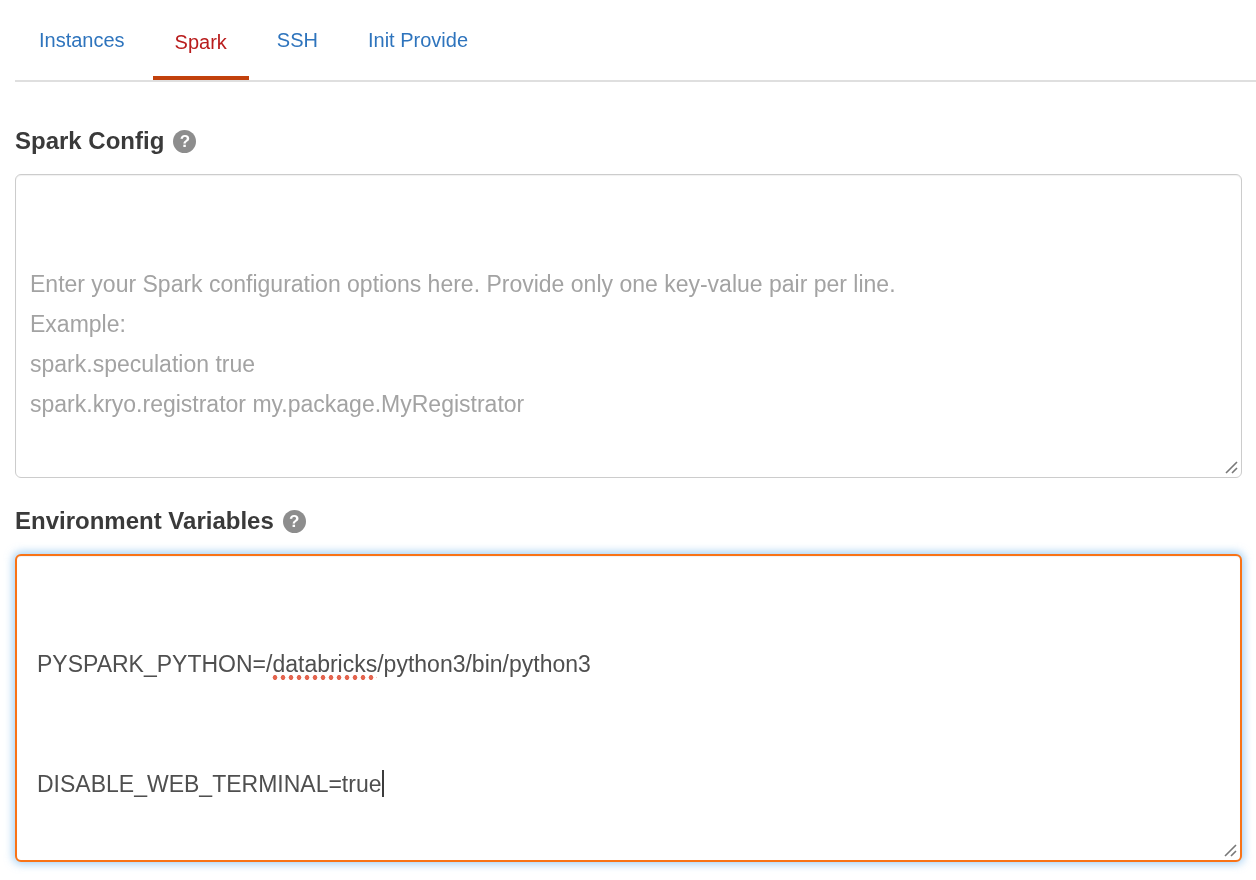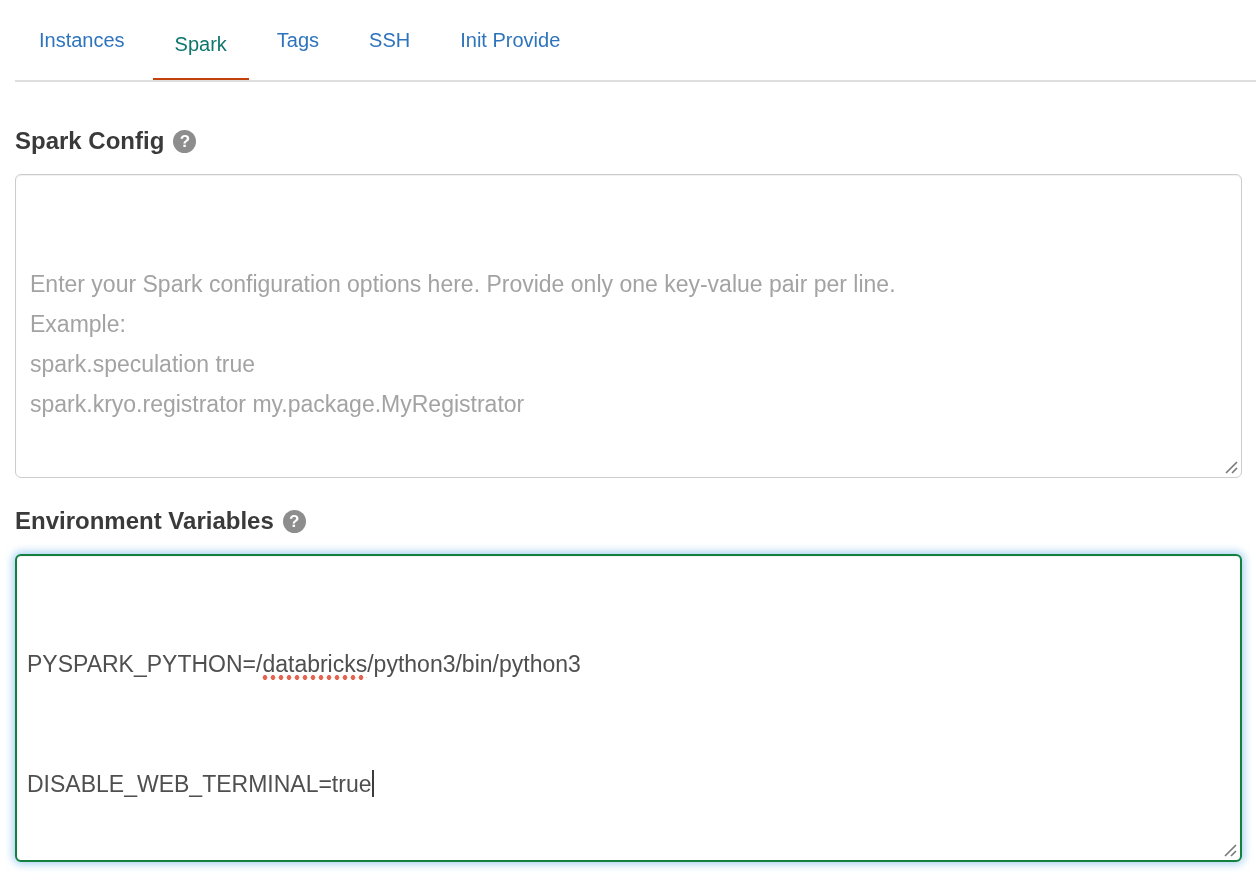--- a/index.html
+++ b/index.html
@@ -25,23 +25,23 @@
   .tab {
     font-size: 20px;
     line-height: 28px;
     color: #2e74bd;
     padding: 0 22px 26px 22px;
     margin-right: 6px;
     cursor: pointer;
     white-space: nowrap;
   }
   .tab.active {
-    color: #0f766e;
+    color: #b91c1c;
     padding-bottom: 20px;
-    border-bottom: 2px solid #c2410c;
+    border-bottom: 4px solid #c2410c;
   }
 
   
   .section-label {
     display: flex;
     align-items: center;
     margin: 46px 14px 20px 15px;
     font-size: 24px;
     line-height: 26px;
     font-weight: bold;
@@ -76,22 +76,22 @@
     line-height: 40px;
     color: #4f4f4f;
     white-space: pre-wrap;
     box-shadow: inset 0 1px 1px rgba(0,0,0,0.06);
     cursor: text;
   }
   .fake-textarea.spark { height: 304px; }
   .fake-textarea .placeholder { color: #a3a3a3; }
   .fake-textarea.env-vars {
     height: 308px;
-    border: 2px solid #15803d;
-    padding: 8px 10px;
+    border: 2px solid #f97316;
+    padding: 8px 20px;
     box-shadow: 0 0 9px 2px rgba(102,175,233,0.6), inset 0 1px 1px rgba(0,0,0,0.05);
   }
 
   .misspelled {
     background-image: radial-gradient(circle at 3px 2.5px, #e4654f 2.1px, rgba(228,101,79,0) 2.7px);
     background-size: 8px 5px;
     background-repeat: repeat-x;
     background-position: 0 bottom;
     padding-bottom: 3px;
   }
@@ -111,21 +111,20 @@
     bottom: 3px;
     cursor: nwse-resize;
   }
 </style>
 </head>
 <body>
 
 <ul class="tab-bar">
   <li class="tab">Instances</li>
   <li class="tab active">Spark</li>
-  <li class="tab">Tags</li>
   <li class="tab">SSH</li>
   <li class="tab">Init Provide</li>
 </ul>
 
 <div class="section-label">
   <span>Spark Config</span>
   <span class="help-icon">?</span>
 </div>
 
 <div class="fake-textarea spark">

